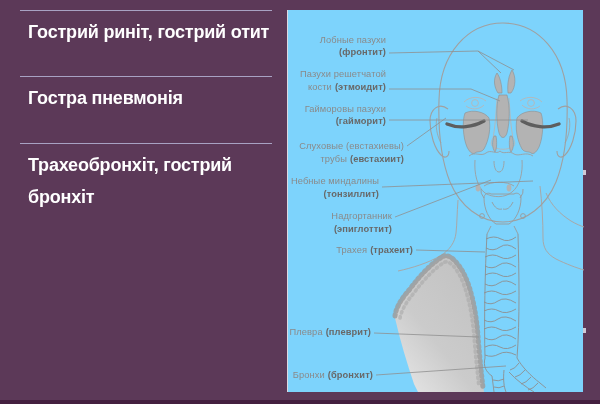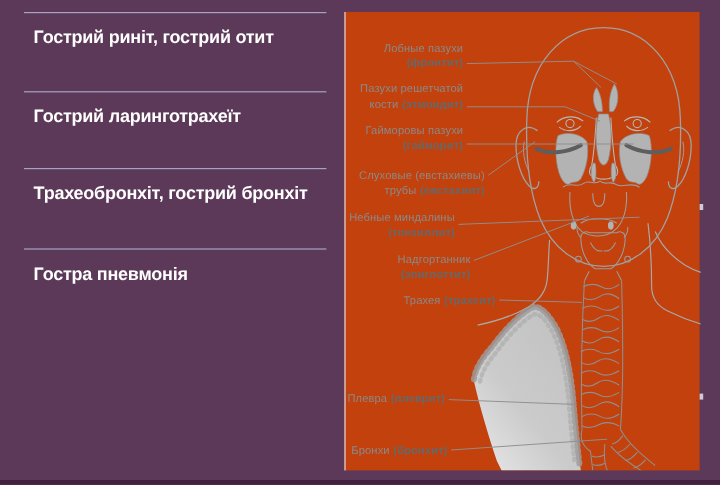--- a/index.html
+++ b/index.html
@@ -3,45 +3,44 @@
 <meta charset="utf-8">
 <style>
   html,body{margin:0;padding:0;}
   body{width:600px;height:404px;overflow:hidden;background:#5c3958;
        font-family:"Liberation Sans","DejaVu Sans",sans-serif;}
   .slide{position:relative;width:600px;height:404px;background:#5c3958;}
 
   
   .left-panel{position:absolute;left:0;top:0;width:287px;height:404px;padding-top:10px;box-sizing:border-box;}
   .item{margin:0 15px 0 20px;border-top:1px solid #a8a2c3;box-sizing:border-box;
-        padding:5px 0 0 8px;color:#ffffff;font-weight:bold;font-size:15px;
+        padding:5px 0 0 8px;color:#ffffff;font-weight:bold;font-size:18px;
         line-height:32px;letter-spacing:-0.2px;}
   .h66{height:66px}.h64{height:64px}.h67{height:67px}
 
   
   .image-panel{position:absolute;left:287px;top:10px;width:296px;height:382px;
-               background:#c2410c;border-left:1px solid #ddd8e0;box-sizing:border-box;}
+               background:#7dd3fc;border-left:1px solid #ddd8e0;box-sizing:border-box;}
   svg{display:block;}
   .lbl{font-size:9.3px;fill:#8a8a8a;letter-spacing:0.1px;}
   .lbl .b{fill:#686868;font-weight:bold;}
 
   
   .bottom-edge{position:absolute;left:0;right:0;bottom:0;height:4px;background:#44203f;}
   .edge-mark{position:absolute;left:583px;width:3px;height:5px;background:#cfc9d6;}
 </style>
 </head>
 <body>
 
 <div class="slide">
 
   <div class="left-panel">
     <div class="item h66"><span>Гострий риніт, гострий отит</span></div>
-    <div class="item h64"><span>Гострий ларинготрахеїт</span></div>
+    <div class="item h67"><span>Гостра пневмонія</span></div>
     <div class="item h67"><span>Трахеобронхіт, гострий бронхіт</span></div>
-    <div class="item h67"><span>Гостра пневмонія</span></div>
   </div>
 
   <div class="image-panel">
     <svg width="296" height="382" viewBox="0 0 296 382">
       <defs>
         <linearGradient id="lungGrad" x1="0.85" y1="0.1" x2="0.15" y2="0.95">
           <stop offset="0" stop-color="#c2c2c2"></stop>
           <stop offset="0.6" stop-color="#cbcbcb"></stop>
           <stop offset="1" stop-color="#e2e2e2"></stop>
         </linearGradient>

